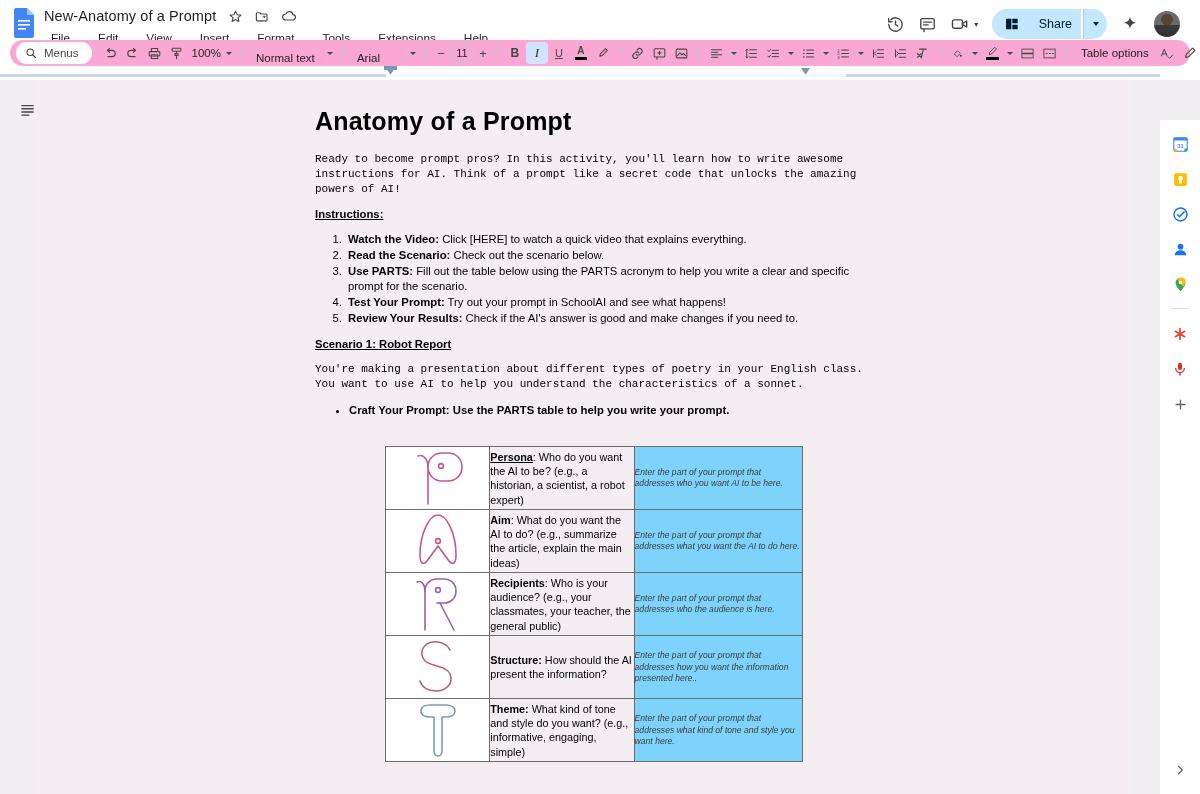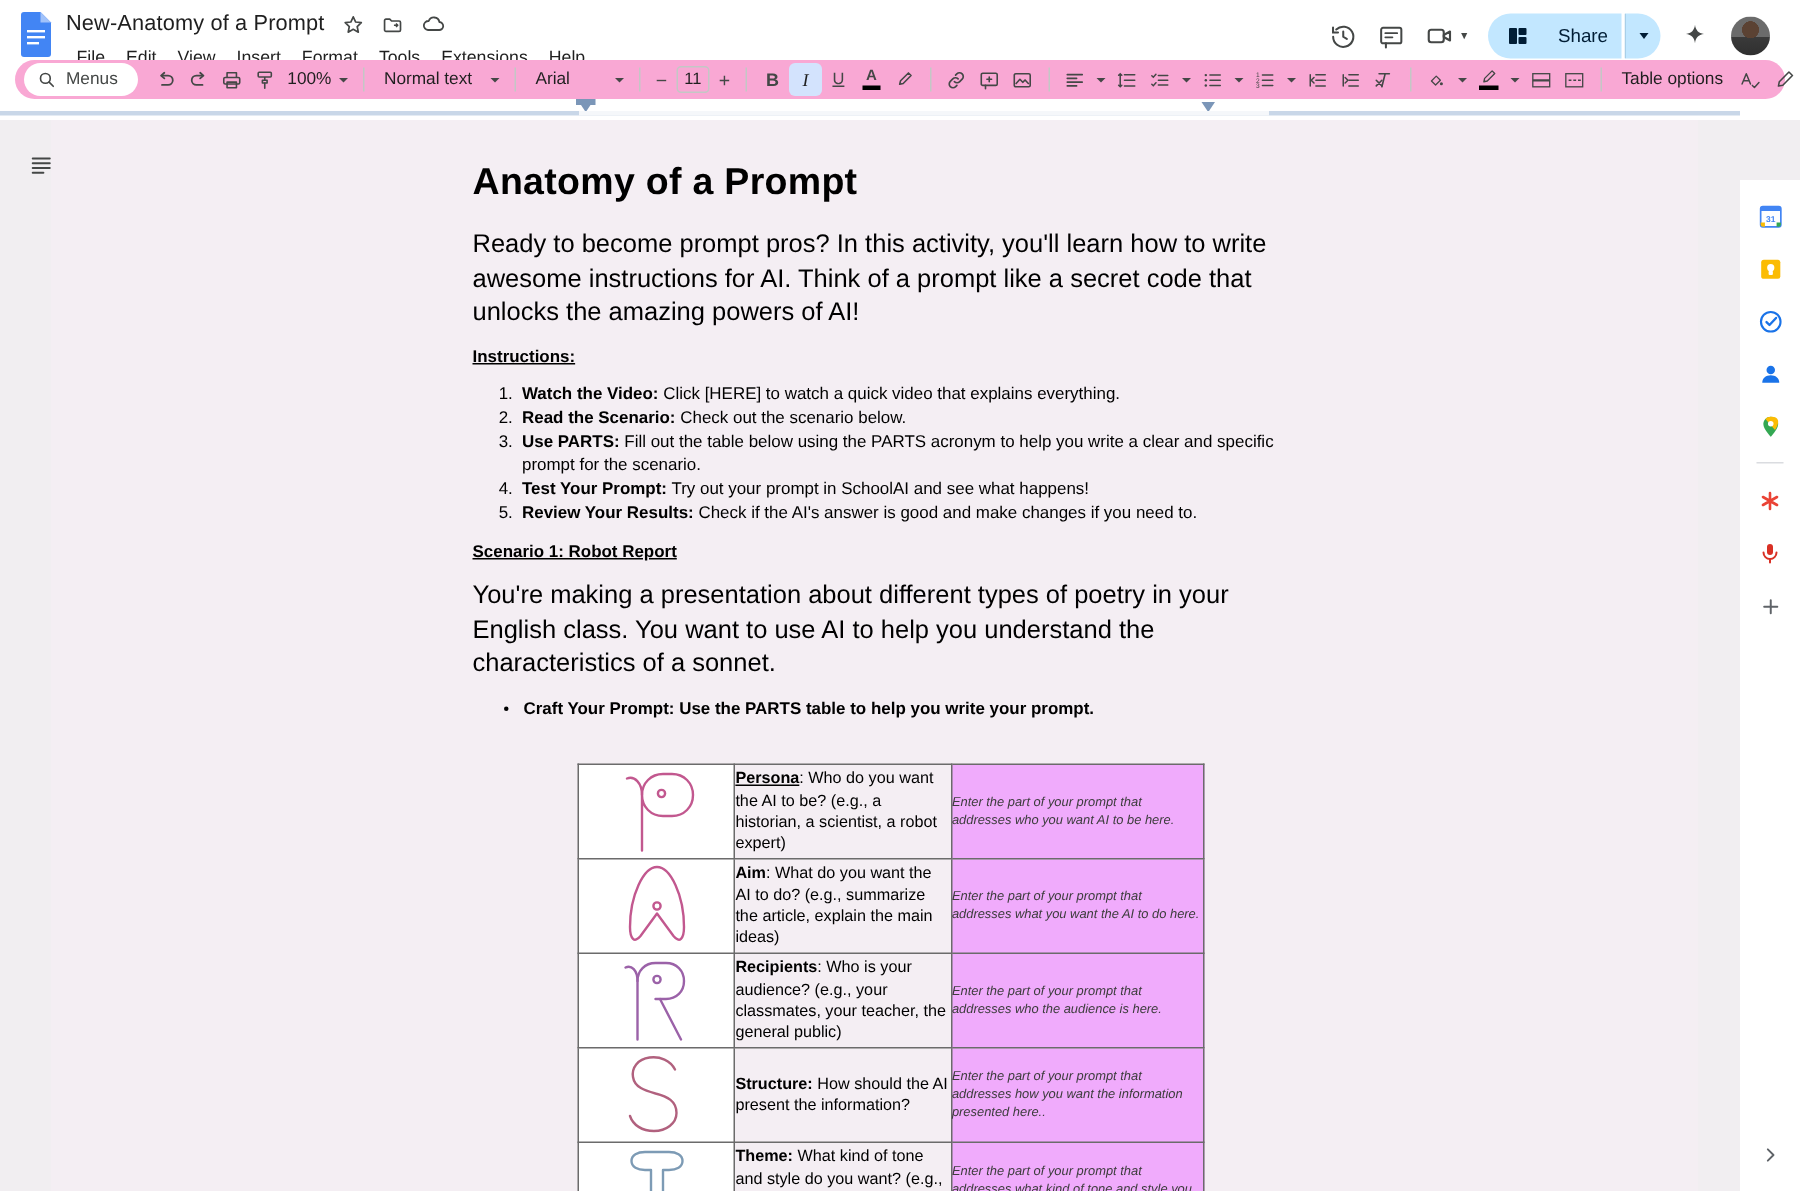--- a/index.html
+++ b/index.html
@@ -13,21 +13,21 @@
 
   
   .titlebar { height: 40px; display: flex; align-items: flex-start; padding: 6px 16px 0 10px; background: #fff; flex: 0 0 auto; }
   .docs-logo { width: 26px; height: 32px; margin: 1px 6px 0 2px; flex: 0 0 auto; position: relative; }
   .docs-logo svg { display: block; }
   .title-block { flex: 1 1 auto; min-width: 0; }
   .title-row { display: flex; align-items: center; gap: 11px; height: 20px; }
   .doc-title { font-size: 14.5px; color: #1f1f1f; letter-spacing: .1px; white-space: nowrap; }
   .title-icon { width: 16px; height: 16px; color: #444746; display: inline-flex; align-items: center; justify-content: center; cursor: pointer; }
   .title-icon svg { display: block; }
-  .menubar { display: flex; gap: 2px; margin-top: 3px; margin-left: 1px; }
+  .menubar { display: flex; gap: 16px; margin-top: 3px; margin-left: 1px; }
   .menu-item { font-size: 11.8px; color: #1f1f1f; padding: 2px 6px; border-radius: 4px; cursor: pointer; white-space: nowrap; }
 
   .titlebar-right { display: flex; align-items: center; gap: 2px; margin-top: 3px; padding-right: 4px; }
   .tb-icon { width: 30px; height: 30px; border-radius: 50%; display: flex; align-items: center; justify-content: center; color: #444746; cursor: pointer; }
   .tb-icon svg { display: block; }
   .cam-caret { font-size: 7px; color: #444746; margin-left: -4px; margin-right: 2px; }
   .share-btn { display: flex; align-items: center; height: 30px; background: #c2e7ff; border-radius: 16px 0 0 16px; padding: 0 9px 0 12px; gap: 19px; cursor: pointer; margin-left: 8px; }
   .share-btn span { font-size: 12.5px; color: #001d35; }
   .share-caret { background: #c2e7ff; height: 30px; width: 24px; border-radius: 0 16px 16px 0; display: flex; align-items: center; justify-content: center; cursor: pointer; margin-right: 6px; border-left: 1px solid #a8cfe8; }
   .share-caret i { border-left: 3.5px solid transparent; border-right: 3.5px solid transparent; border-top: 4px solid #001d35; display:block; }
@@ -40,21 +40,21 @@
   .toolbar { height: 26px; background: #f9a8d4; border-radius: 14px; display: flex; align-items: center; padding: 0 6px; gap: 0; position: relative; }
   .search-pill { display: flex; align-items: center; gap: 7px; background: #fff; border-radius: 13px; height: 22px; padding: 0 13px 0 9px; margin-right: 8px; cursor: pointer; }
   .search-pill span { font-size: 11.5px; color: #444746; }
   .tool { width: 22px; height: 22px; border-radius: 4px; display: flex; align-items: center; justify-content: center; color: #444746; cursor: pointer; flex: 0 0 auto; }
   .tool.active { background: #d3e3fd; }
   .tool svg { display: block; }
   .caret-btn { width: 13px; height: 22px; display: flex; align-items: center; justify-content: center; cursor: pointer; flex: 0 0 auto; }
   .caret-btn i { border-left: 3px solid transparent; border-right: 3px solid transparent; border-top: 3.5px solid #444746; display: block; }
   .divider { width: 1px; height: 16px; background: #c4c7c5; margin: 0 6px; flex: 0 0 auto; }
   .zoom-val { font-size: 11.5px; color: #1f1f1f; padding: 0 2px 0 4px; cursor: pointer; }
-  .combo { display: flex; align-items: center; height: 22px; border-radius: 4px; padding: 0 2px 0 7px; cursor: pointer; }
+  .combo { display: flex; align-items: flex-end; height: 22px; border-radius: 4px; padding: 0 2px 0 7px; cursor: pointer; }
   .combo span { font-size: 11.5px; color: #1f1f1f; white-space: nowrap; }
   .combo.style-combo span { width: 66px; }
   .combo.font-combo span { width: 48px; }
   .fontsize { display: flex; align-items: center; gap: 2px; }
   .fs-btn { width: 16px; height: 20px; display: flex; align-items: center; justify-content: center; font-size: 13px; color: #444746; cursor: pointer; }
   .fs-box { width: 22px; height: 18px; border: 1px solid #c4c7c5; border-radius: 3px; background: transparent; display: flex; align-items: center; justify-content: center; font-size: 11px; color: #1f1f1f; cursor: text; }
   .tbl-opts { font-size: 11.5px; color: #1f1f1f; padding: 0 7px; cursor: pointer; white-space: nowrap; }
   .editing-pill { display: flex; align-items: center; gap: 6px; padding: 0 4px 0 5px; cursor: pointer; }
   .toolbar-spacer { flex: 1 1 auto; }
 
@@ -68,34 +68,34 @@
   .ind-bar { position: absolute; left: 384px; top: 0px; width: 13px; height: 4px; background: #7b96b8; }
 
   
   .body-area { flex: 1 1 auto; position: relative; background: #f1eef1; overflow: hidden; }
   .outline-btn { position: absolute; left: 12px; top: 14px; width: 30px; height: 30px; border-radius: 50%; display: flex; align-items: center; justify-content: center; cursor: pointer; color: #444746; }
 
   .page { position: absolute; left: 34px; top: 0; width: 1098px; height: 100%; background: #f4eef3; }
   .doc-content { position: absolute; left: 281px; top: 26px; width: 556px; }
 
   h1.doc-h1 { font-family: "Liberation Sans", sans-serif; font-size: 25px; font-weight: 700; color: #000; letter-spacing: .2px; line-height: 1.25; margin-bottom: 15px; }
-  p.doc-p { font-size: 17px; line-height: 1.33; color: #000; margin-bottom: 12px; }
+  p.doc-p { font-size: 11px; line-height: 1.33; color: #000; margin-bottom: 12px; font-family: Liberation Mono, monospace; }
   p.doc-p b, .bold { font-weight: 700; margin-top: 19px; }
   ol.doc-ol { margin: 0 0 12px 30px; }
   ol.doc-ol li { font-size: 11.3px; line-height: 1.33; color: #000; margin-bottom: 1px; padding-left: 3px; }
   ul.doc-ul { margin: 0 0 12px 34px; }
   ul.doc-ul li { font-size: 11.3px; line-height: 1.33; color: #000; font-weight: 700; }
   .h-sub { font-size: 11.3px; font-weight: 700; color: #000; margin-bottom: 12px; text-decoration: underline; }
 
   
   .parts-table { width: 418px; margin: 28px 0 0 70px; border-collapse: collapse; table-layout: fixed; }
   .parts-table td { border: 1px solid #6b6b6b; vertical-align: middle; padding: 0; }
   .td-letter { width: 104px; background: #fff; text-align: center; padding: 8px 0; }
   .td-desc { width: 144px; background: #f4eef3; padding: 9px 8px 9px 7px; font-size: 10.8px; line-height: 1.34; color: #000; vertical-align: middle; }
-  .td-answer { width: 168px; background: #f0abfc; padding: 8px 8px 8px 8px; font-size: 8.6px; line-height: 1.38; color: #3c3c3c; font-style: italic; vertical-align: top; }
+  .td-answer { width: 168px; background: #7dd3fc; padding: 8px 8px 8px 8px; font-size: 8.6px; line-height: 1.38; color: #3c3c3c; font-style: italic; vertical-align: top; }
   .td-desc .lbl { font-weight: 700; }
   .td-desc .lbl.ul { text-decoration: underline; }
   .letter-svg { display: block; margin: 0 auto; }
 
   
   .right-rail { position: absolute; right: 0; top: 40px; bottom: 0; width: 40px; background: #fff; display: flex; flex-direction: column; align-items: center; padding-top: 8px; gap: 0; z-index: 5; }
   .rail-icon { width: 32px; height: 32px; display: flex; align-items: center; justify-content: center; border-radius: 50%; cursor: pointer; margin-bottom: 3px; }
   .rail-sep { width: 18px; height: 1px; background: #dadce0; margin: 5px 0 9px; }
   .rail-bottom { position: absolute; bottom: 8px; width: 32px; height: 32px; display: flex; align-items: center; justify-content: center; border-radius: 50%; cursor: pointer; color: #5f6368; }
 </style>

